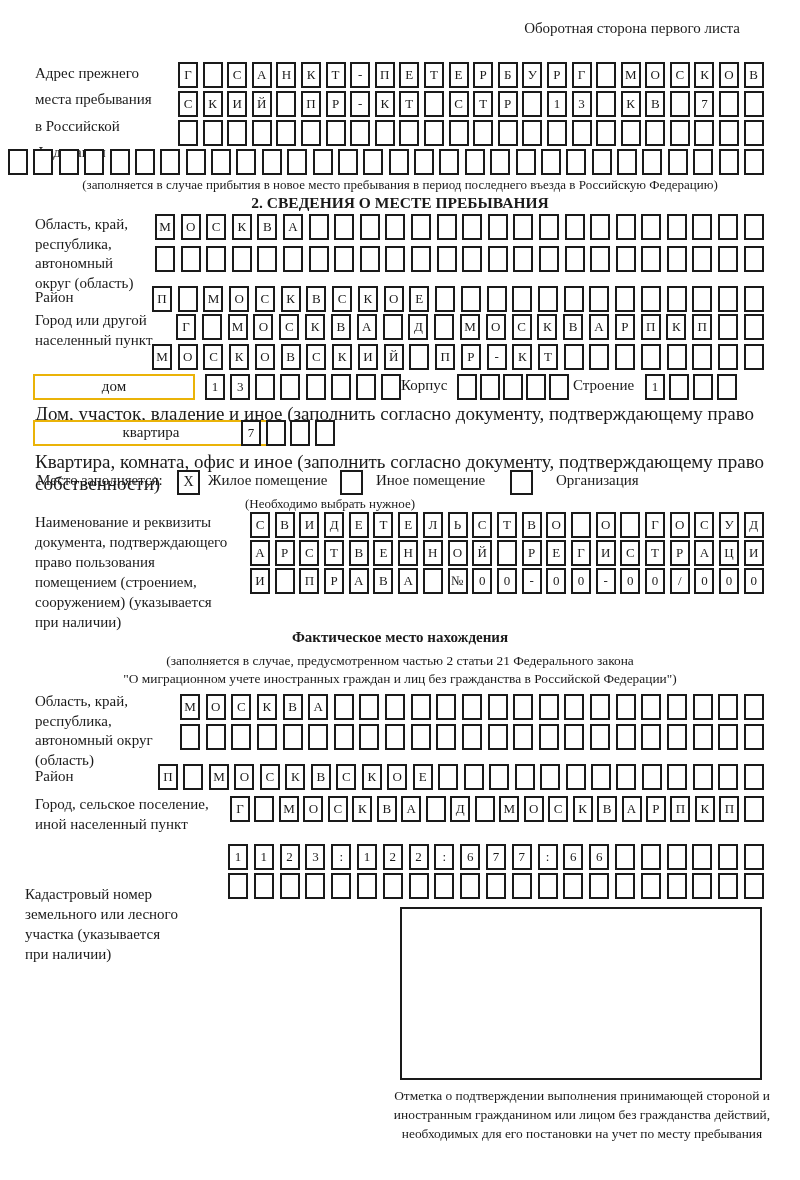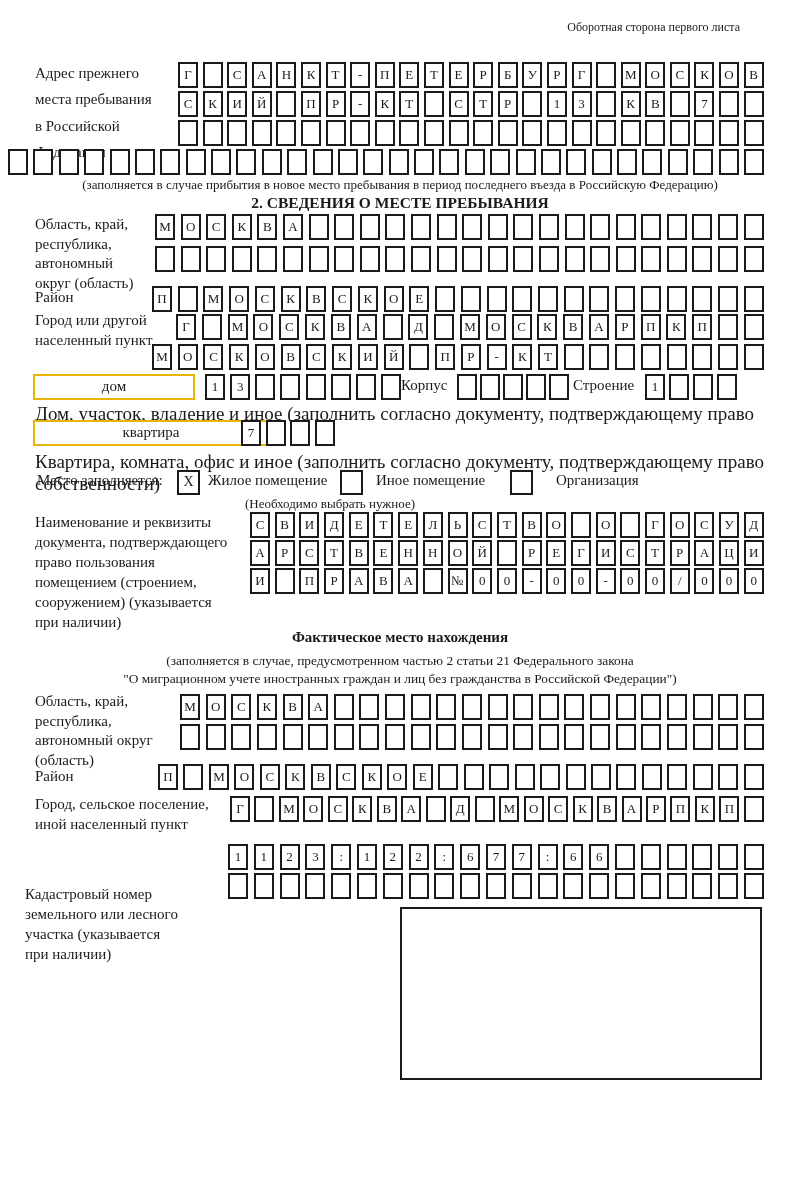--- a/index.html
+++ b/index.html
@@ -1,19 +1,19 @@
 <!DOCTYPE html>
 <html><head>
 <meta charset="utf-8">
 <style>
   html,body{margin:0;padding:0;background:#fff;}
   .page{position:relative;width:800px;height:1180px;background:#fff;
         font-family:"Liberation Serif",serif;color:#1a1a1a;overflow:hidden;}
   .abs{position:absolute;}
-  .side-note{top:20px;left:0;width:740px;text-align:right;font-size:12px;}
+  .side-note{top:20px;left:0;width:740px;text-align:right;font-size:15px;}
   .lbl{font-size:15px;line-height:19.6px;}
   .lbl-wide{line-height:26.3px;}
   .note{font-size:13px;text-align:center;width:100%;left:0;}
   .note-left{font-size:19px;text-align:left;}
   .sec-title{font-size:15.5px;font-weight:bold;text-align:center;width:100%;left:0;}
   .cellrow{display:flex;justify-content:space-between;height:26px;}
   .cell{flex:0 0 20px;width:20px;height:26px;border:2px solid #1a1a1a;box-sizing:border-box;
         text-align:center;font-size:13px;line-height:21px;background:#fff;}
   .wbox{border:2px solid #eab308;box-sizing:border-box;height:26px;text-align:center;
         font-size:15px;line-height:21px;background:#fff;}
@@ -590,14 +590,15 @@
       <span class="cell"></span>
       <span class="cell"></span>
       <span class="cell"></span>
       <span class="cell"></span>
       <span class="cell"></span>
       <span class="cell"></span>
       <span class="cell"></span>
     </div>
 
   <div class="abs stamp-box" style="left:400px;top:907px;width:362px;height:173px;"></div>
+  <div class="abs caption" style="left:392px;top:1086px;width:380px;">Отметка о подтверждении выполнения принимающей стороной и иностранным гражданином или лицом без гражданства действий, необходимых для его постановки на учет по месту пребывания</div>
 
 </div>
 
 </body></html>

